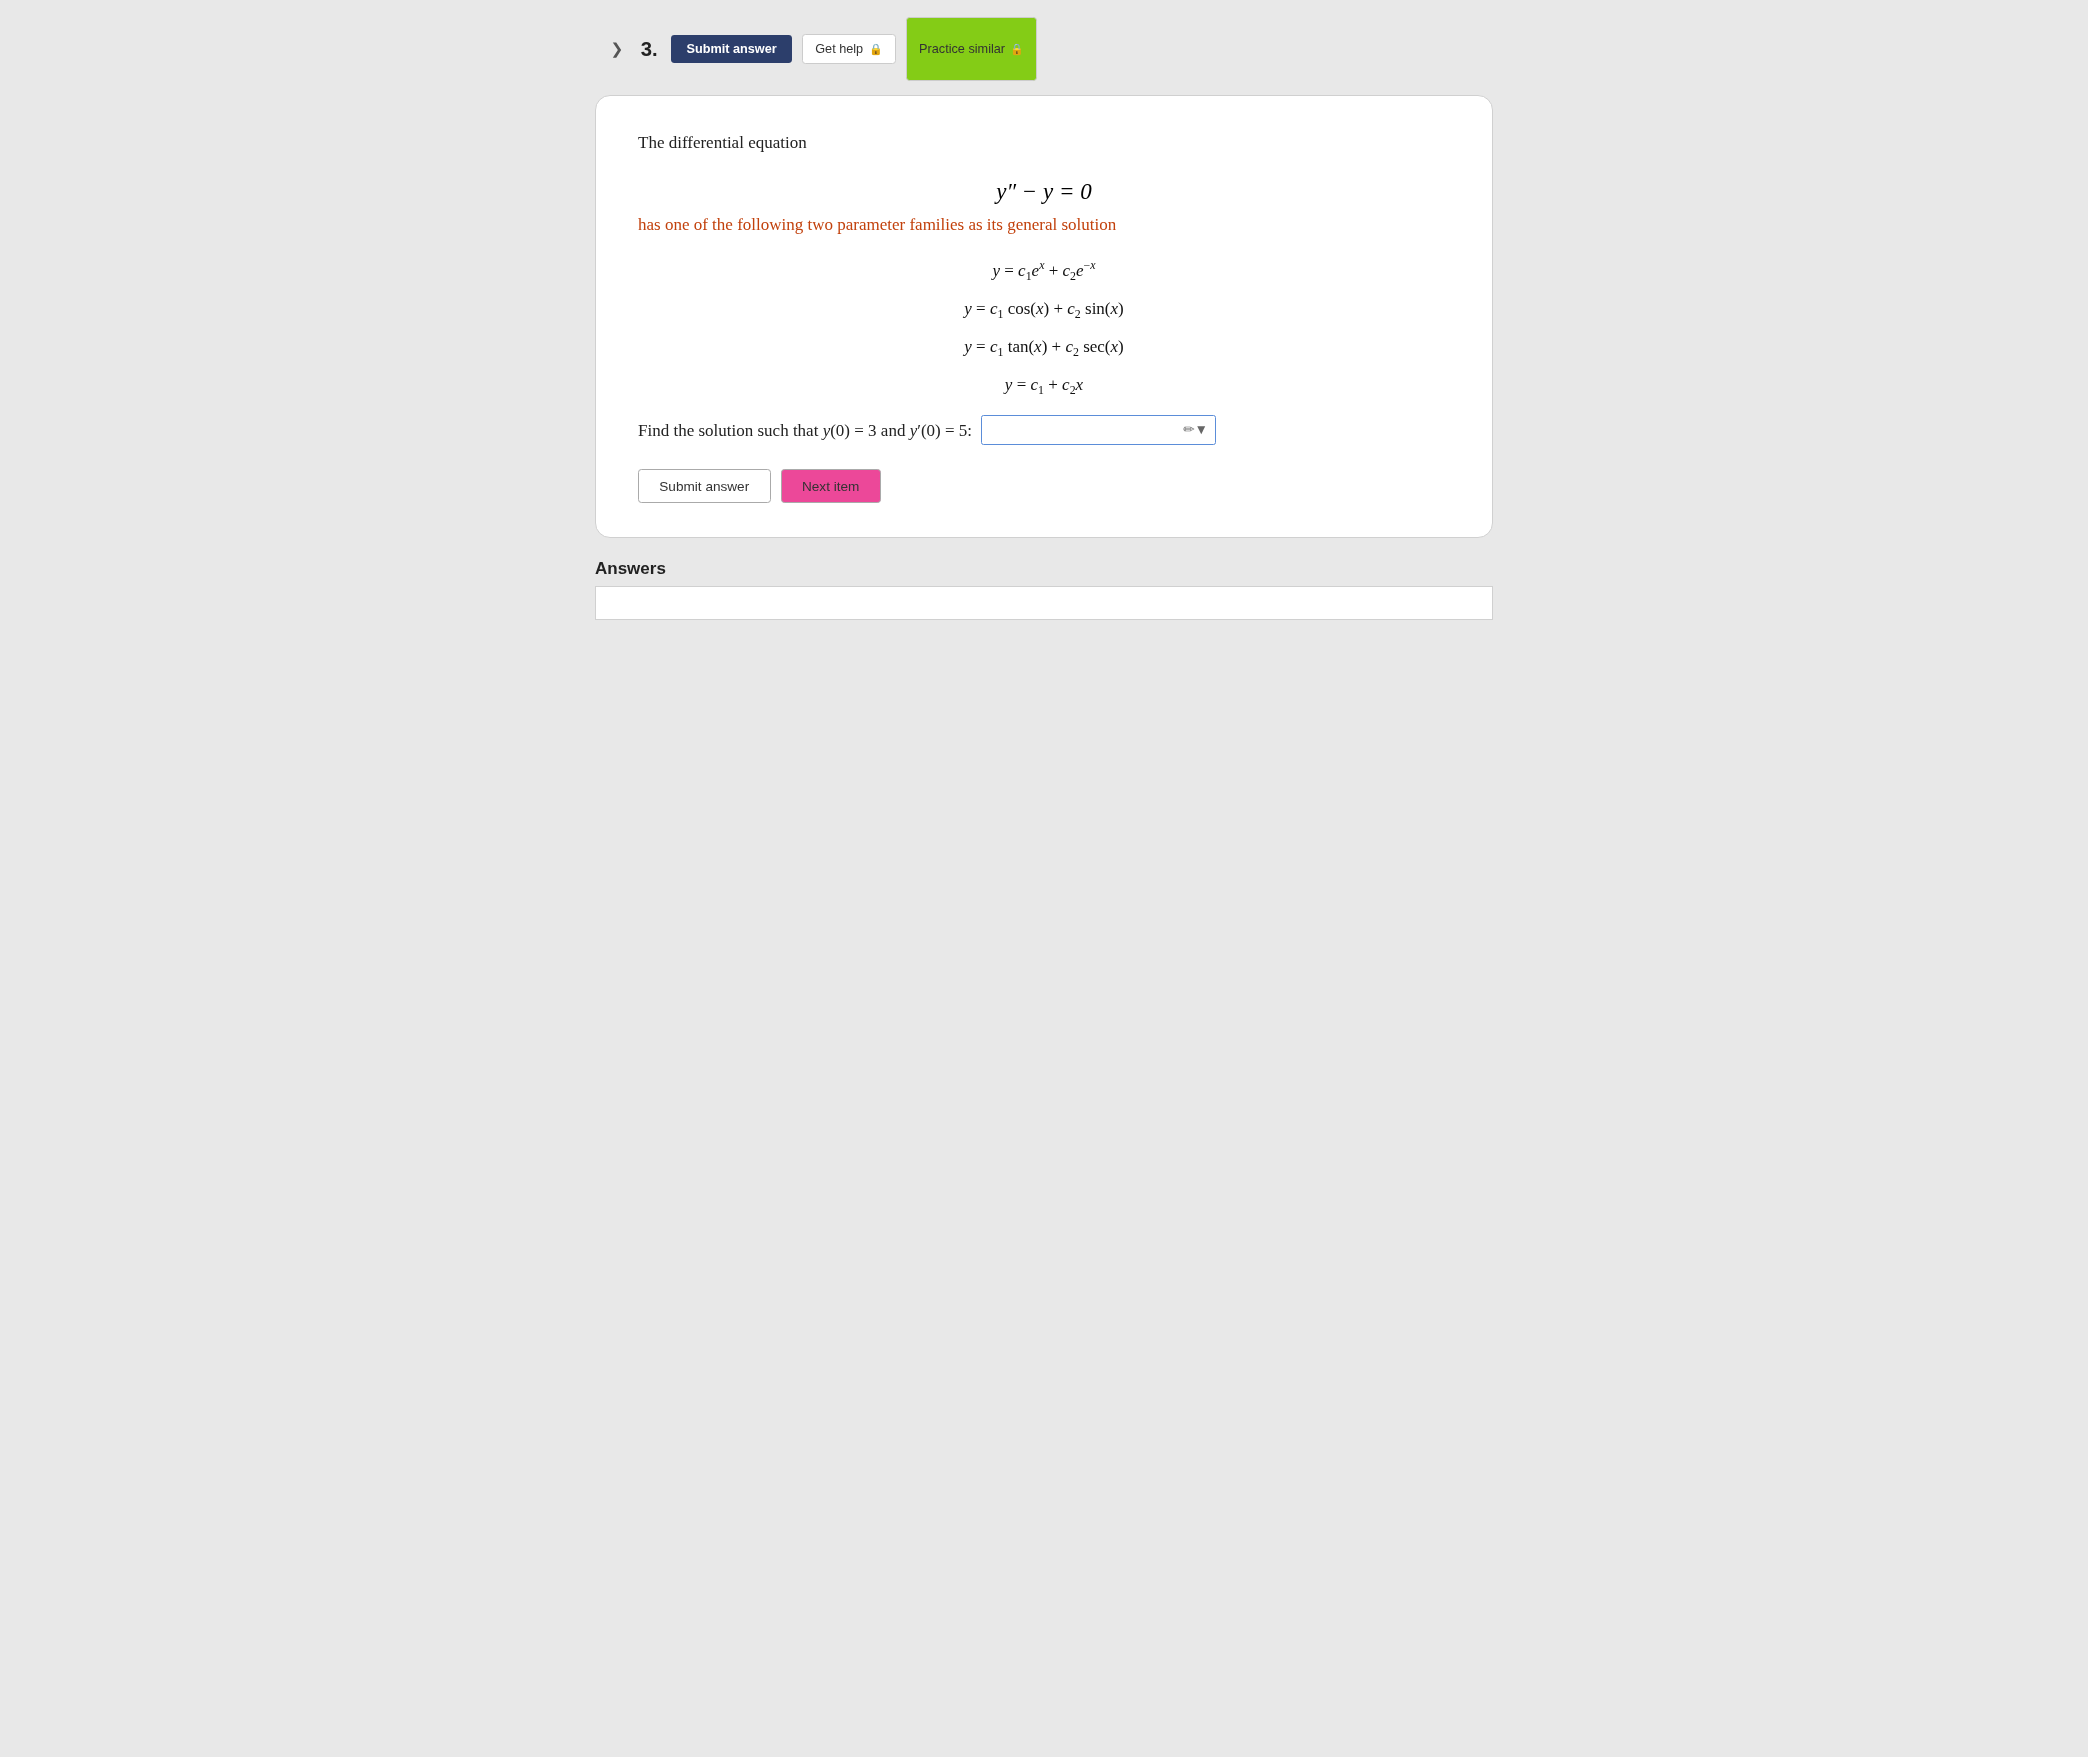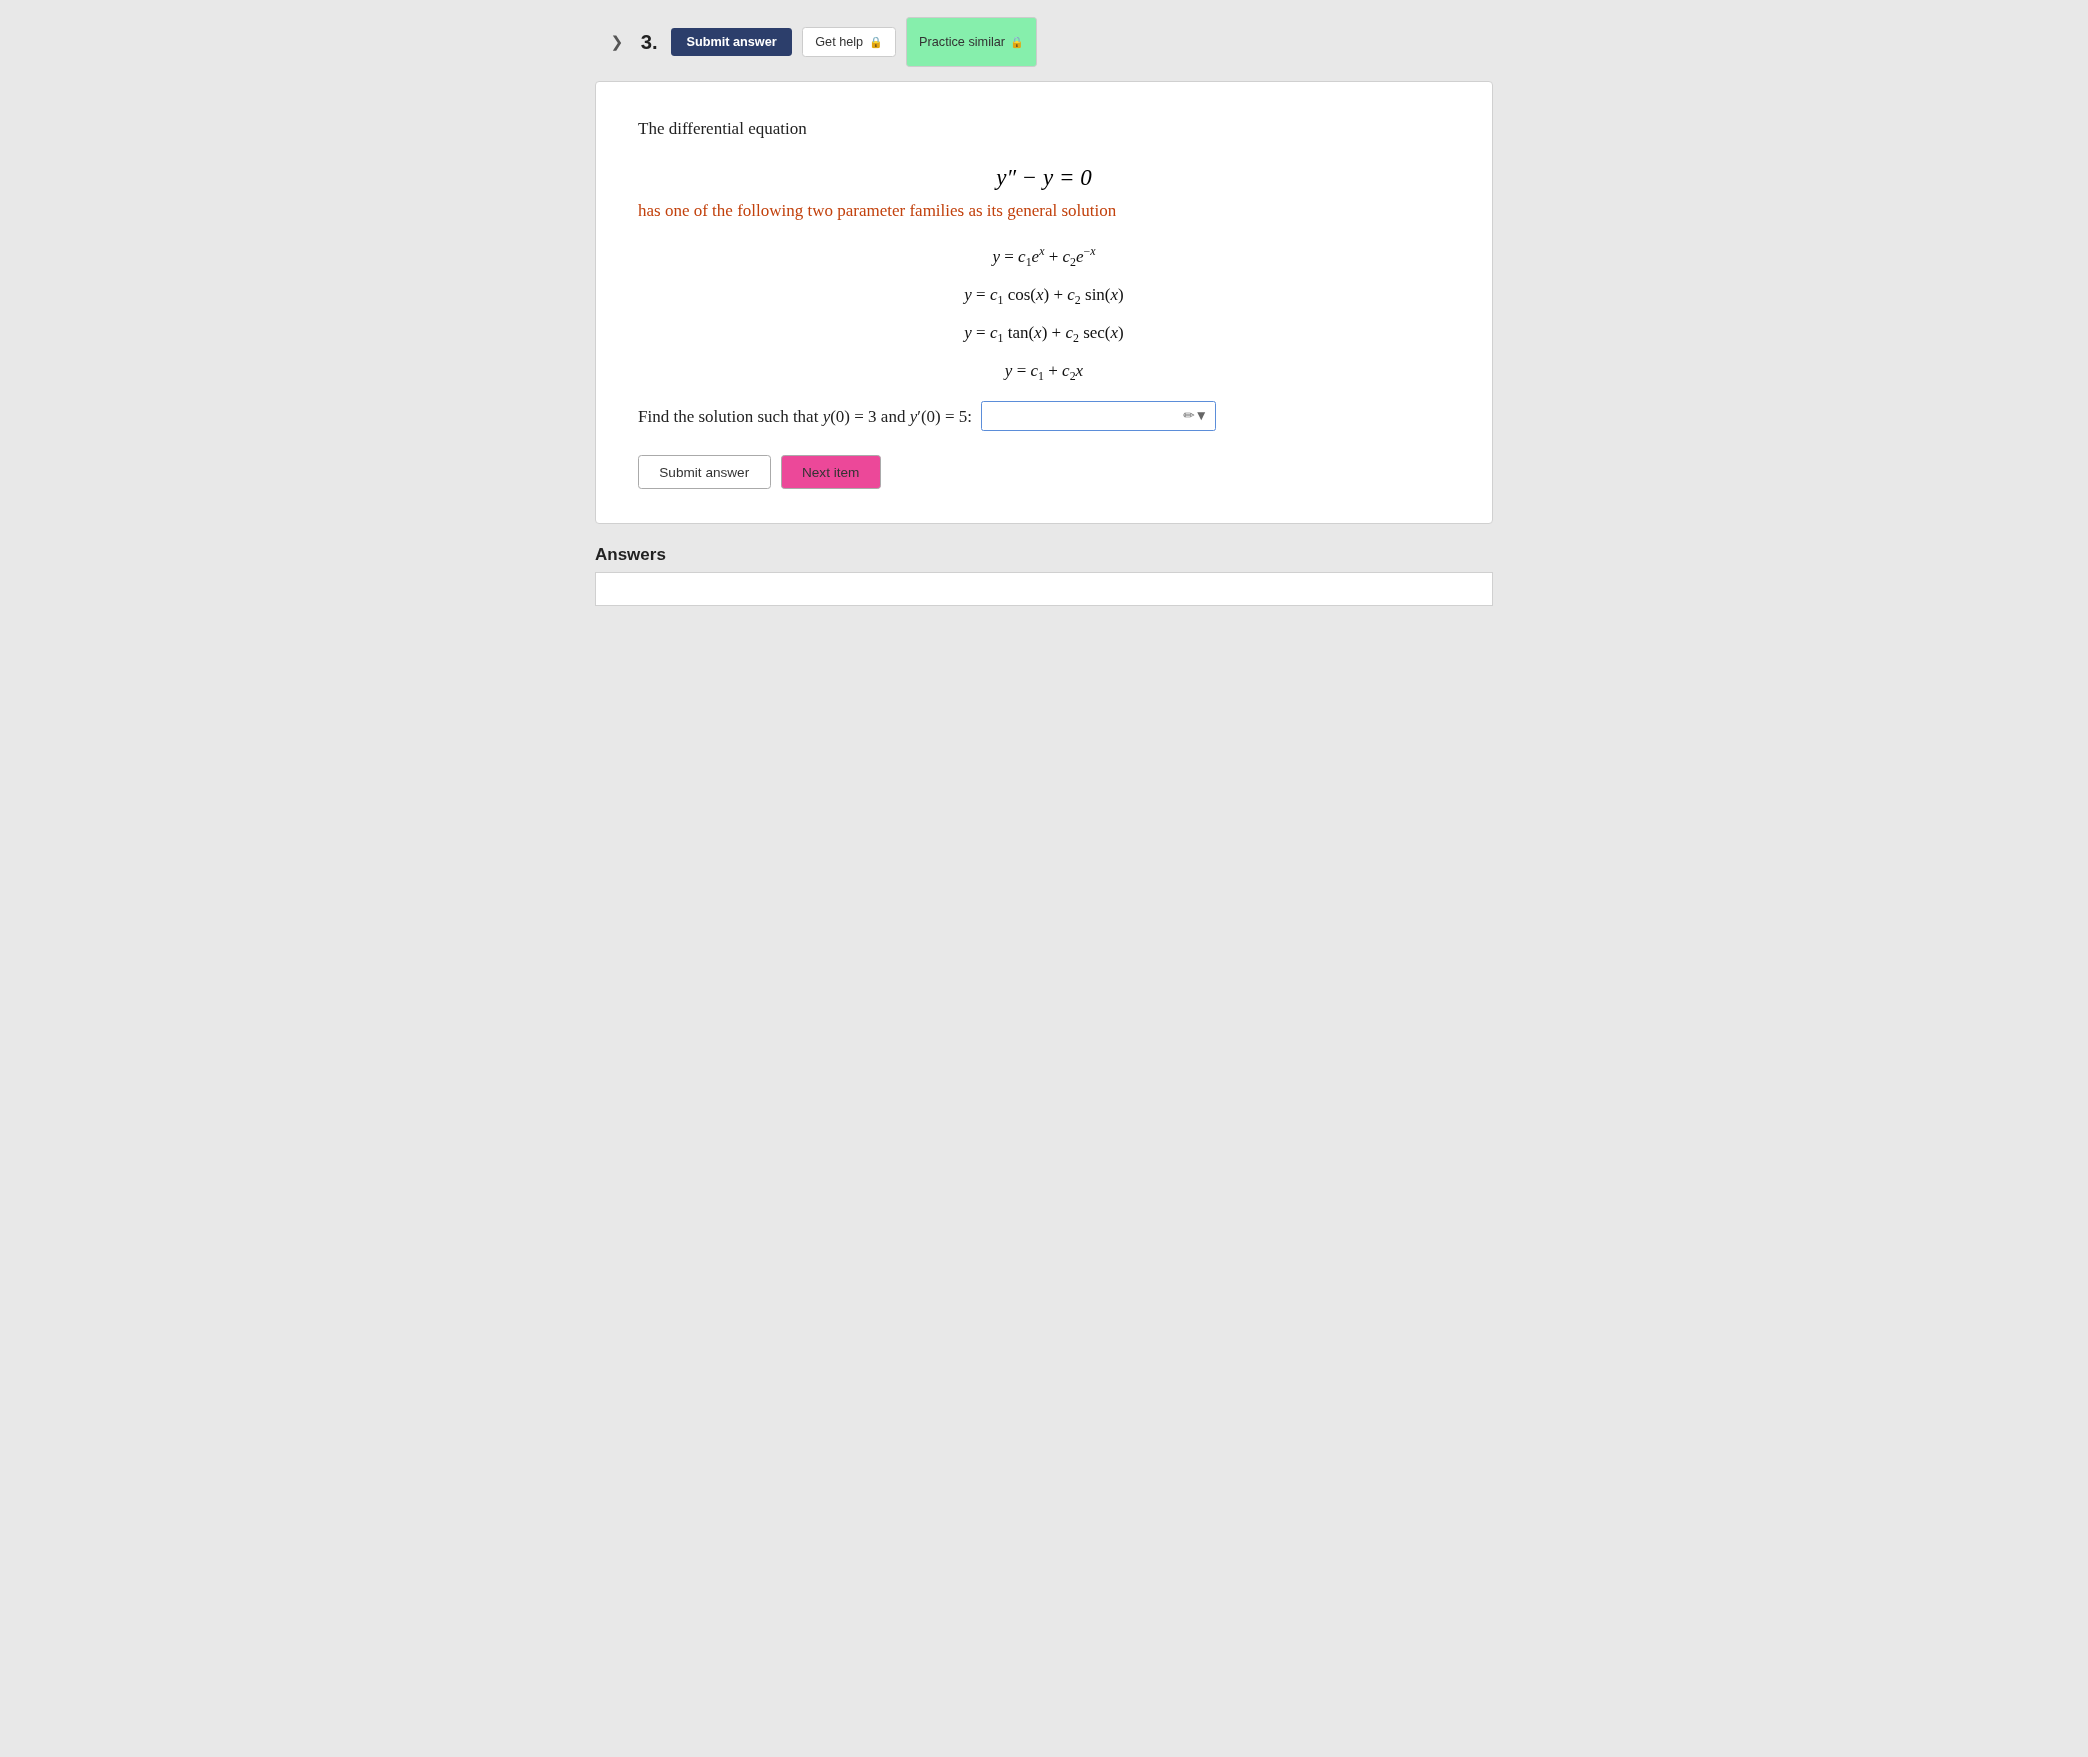--- a/index.html
+++ b/index.html
@@ -65,42 +65,42 @@
       border-radius: 3.4px;
       font-size: 12.7px;
       font-family: Arial, sans-serif;
       cursor: pointer;
       display: flex;
       align-items: center;
       gap: 6px;
     }
 
     .btn-practice {
-      background: #86efac;
+      background: #84cc16;
       color: #333;
       border: 0.8px solid #ccc;
-      padding: 17px 12px;
+      padding: 24px 12px;
       border-radius: 3.4px;
       font-size: 12.7px;
       font-family: Arial, sans-serif;
       cursor: pointer;
       display: flex;
       align-items: center;
       gap: 5.1px;
     }
 
     .lock-icon {
       font-size: 11px;
     }
 
     
     .question-card {
       background: white;
       border: 0.8px solid #d0d0d0;
-      border-radius: 4px;
+      border-radius: 15px;
       padding: 34px 42px 34px 42px;
       margin-bottom: 20.3px;
     }
 
     .intro-text {
       font-size: 17px;
       color: #222;
       margin-bottom: 17px;
       line-height: 1.5;
     }

